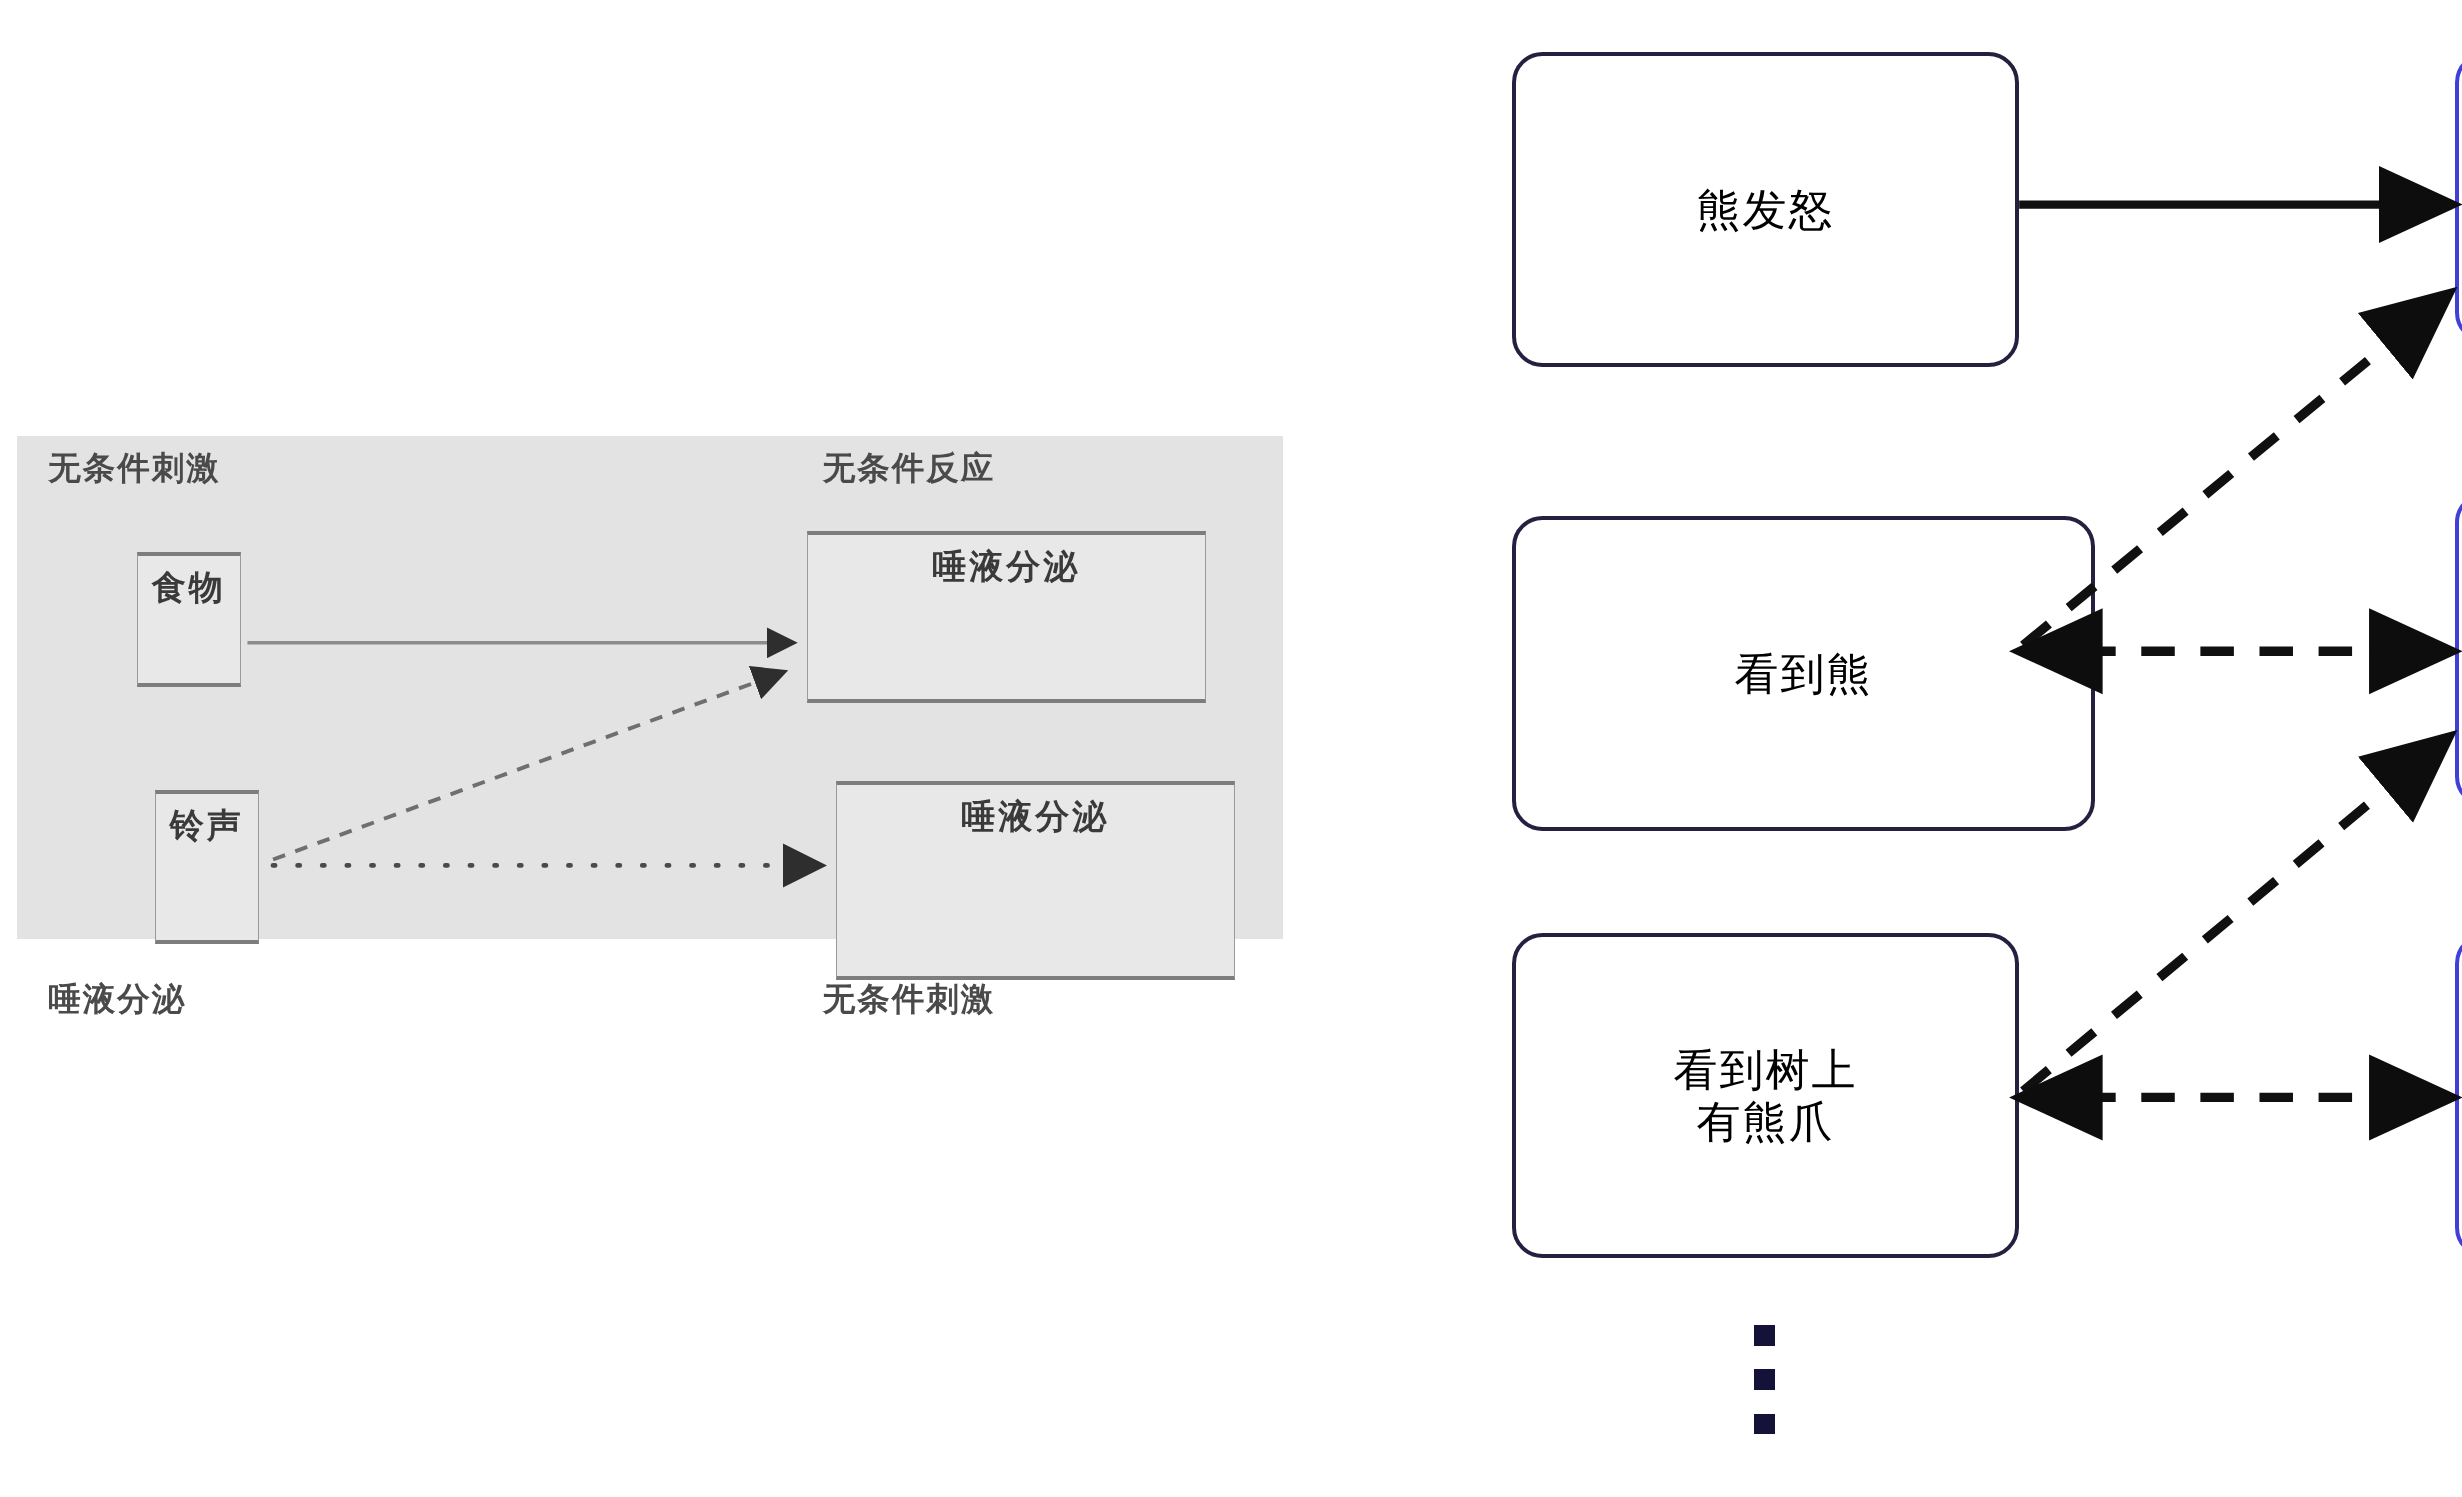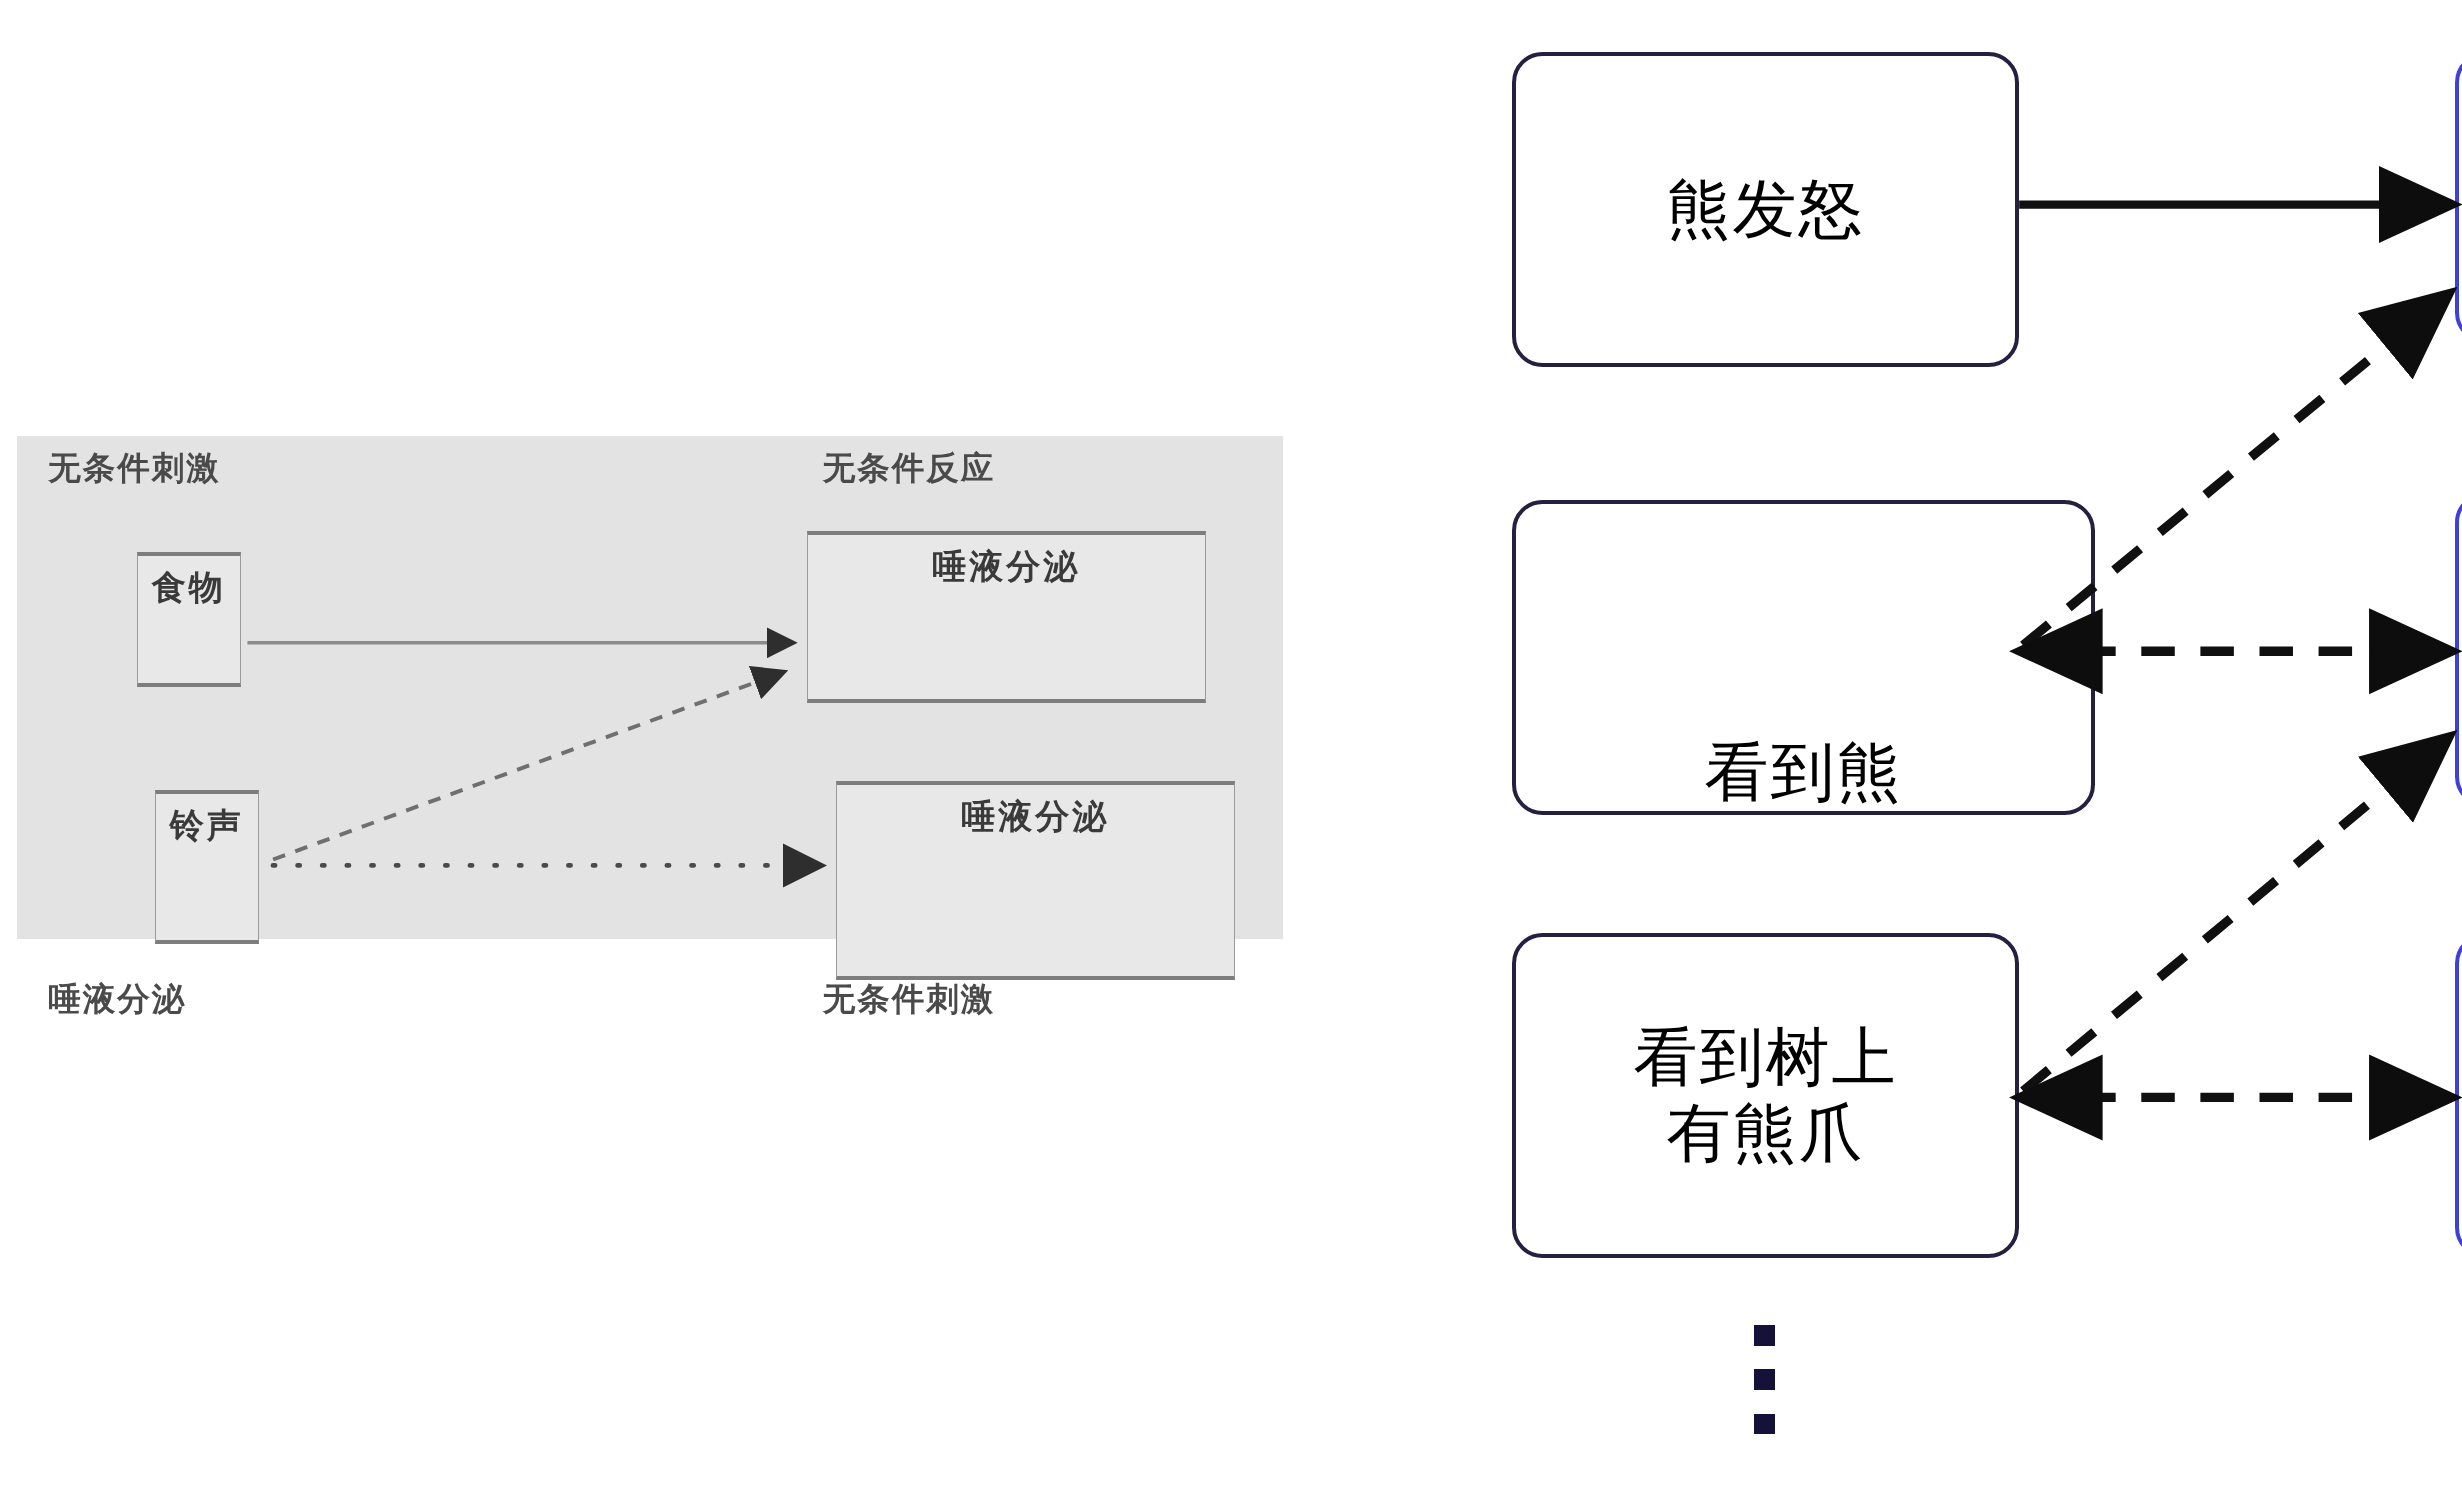--- a/index.html
+++ b/index.html
@@ -42,26 +42,26 @@
 
   
   .rbox{
     position:absolute;background:#fff;box-sizing:border-box;
     display:flex;align-items:center;justify-content:center;
     border-radius:30.5px;
   }
   .rbox.dark {border:4.4px solid #262040;}
   .rbox.blue {border:4.4px solid #4040d8;}
   .rbox .txt{
-    color:#000;font-size:64px;line-height:1.18;text-align:center;
+    color:#000;font-size:44px;line-height:1.18;text-align:center;
     white-space:pre-line;font-weight:500;letter-spacing:2px;
   }
 
   #r-bear-angry {left:1512px;top:52px; width:507px;height:315px;}
-  #r-see-bear   {left:1512px;top:500px;width:583px;height:315px;align-items:flex-end;}
+  #r-see-bear   {left:1512px;top:516px;width:583px;height:315px;}
   #r-see-paw    {left:1512px;top:933px;width:507px;height:325px;}
   #r-reward     {left:2455px;top:52px; width:500px;height:291px;}
   #r-vsp        {left:2455px;top:492px;width:500px;height:315px;}
   #r-vs         {left:2455px;top:933px;width:500px;height:325px;}
 
   
   .dots{position:absolute;display:flex;flex-direction:column;gap:23.6px;}
   .dots i{display:block;width:20.7px;height:20.7px;}
   #dots-left{left:1754px;top:1325px;}
   #dots-left i{background:#15123a;}

